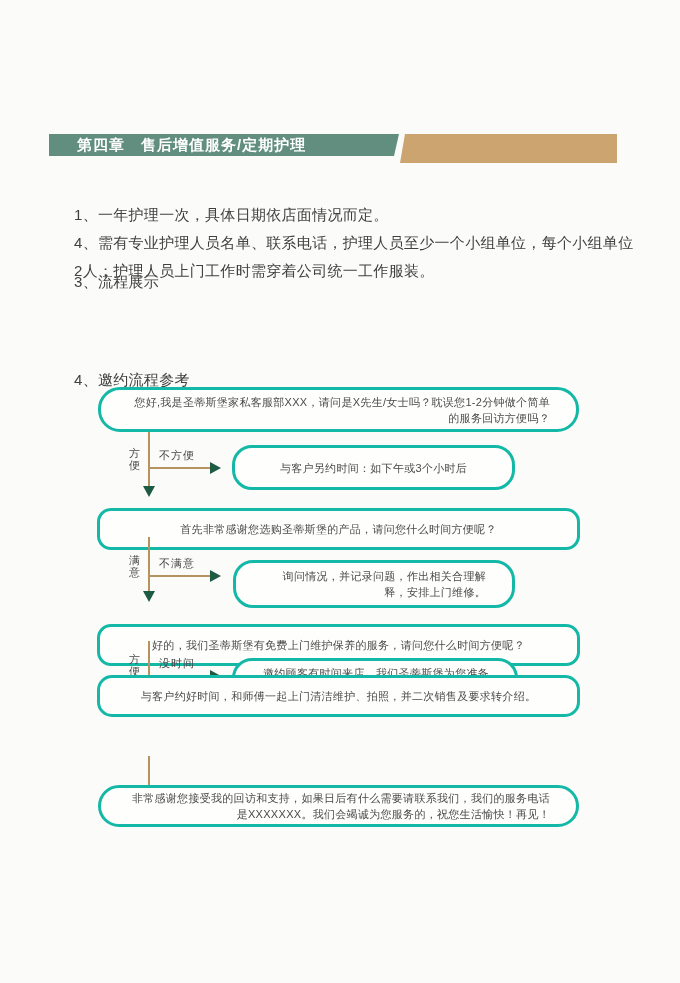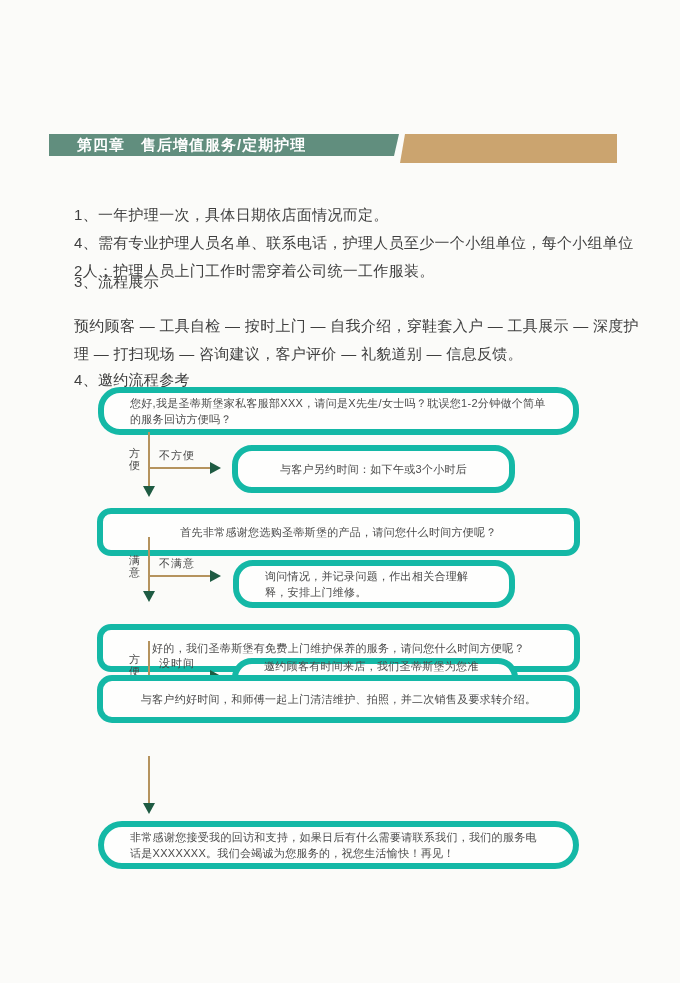--- a/index.html
+++ b/index.html
@@ -34,23 +34,23 @@
   
   .para{
     position:absolute;left:58px;width:568px;
     font-size:15px;line-height:28px;color:#3f3f3f;
     letter-spacing:0.3px;margin:16px;
   }
   
   .fc-box{
     position:absolute;
     background:#fefefd;
-    border:6px solid #14b8a6;
+    border:3px solid #14b8a6;
     display:flex;align-items:center;justify-content:center;
-    text-align:left;
+    text-align:right;
     font-size:11px;line-height:16px;color:#4a4a4a;
     letter-spacing:0.3px;
     box-sizing:border-box;
     padding:18px 26px;
   }
   .vline{position:absolute;width:2px;background:#b5935e;}
   .hline{position:absolute;height:2px;background:#b5935e;}
   .arrow-down{
     position:absolute;width:0;height:0;
     border-left:6px solid transparent;
@@ -80,21 +80,20 @@
 <div class="page">
 
   <div class="banner-green">
     <span>第四章　售后增值服务/定期护理</span>
   </div>
   <div class="banner-tan"></div>
 
   <p class="para" style="top:185px">1、一年护理一次，具体日期依店面情况而定。</p>
   <p class="para" style="top:213px">4、需有专业护理人员名单、联系电话，护理人员至少一个小组单位，每个小组单位2人；护理人员上门工作时需穿着公司统一工作服装。</p>
   <p class="para" style="top:252px">3、流程展示</p>
-  <p class="para" style="top:296px">预约顾客 — 工具自检 — 按时上门 — 自我介绍，穿鞋套入户 — 工具展示 — 深度护理 — 打扫现场 — 咨询建议，客户评价 — 礼貌道别 — 信息反馈。</p>
   <p class="para" style="top:350px">4、邀约流程参考</p>
 
   <section>
 
     <div class="fc-box" style="left:98px;top:387px;width:481px;height:45px;border-radius:22px">您好,我是圣蒂斯堡家私客服部XXX，请问是X先生/女士吗？耽误您1-2分钟做个简单的服务回访方便吗？</div>
 
     <div class="vline" style="left:148px;top:432px;height:54px"></div>
     <div class="arrow-down" style="left:143px;top:486px"></div>
     <div class="lbl-v" style="left:128px;top:447px">方便</div>
     <div class="hline" style="left:149px;top:467px;width:61px"></div>
@@ -120,16 +119,16 @@
     <div class="hline" style="left:149px;top:675px;width:61px"></div>
     <div class="arrow-right" style="left:210px;top:670px"></div>
     <div class="lbl-h" style="left:159px;top:657px">没时间</div>
     <div class="fc-box" style="left:232px;top:658px;width:286px;height:45px;border-radius:20px">邀约顾客有时间来店，我们圣蒂斯堡为您准备了一份小小的心意，讲解相关家具保养知识。</div>
 
     <div class="fc-box" style="left:97px;top:675px;width:483px;height:31px;border-radius:15px">与客户约好时间，和师傅一起上门清洁维护、拍照，并二次销售及要求转介绍。</div>
 
     <div class="vline" style="left:148px;top:756px;height:47px"></div>
     <div class="arrow-down" style="left:143px;top:803px"></div>
 
-    <div class="fc-box" style="left:98px;top:821px;width:481px;height:38px;border-radius:24px">非常感谢您接受我的回访和支持，如果日后有什么需要请联系我们，我们的服务电话是XXXXXXX。我们会竭诚为您服务的，祝您生活愉快！再见！</div>
+    <div class="fc-box" style="left:98px;top:785px;width:481px;height:38px;border-radius:24px">非常感谢您接受我的回访和支持，如果日后有什么需要请联系我们，我们的服务电话是XXXXXXX。我们会竭诚为您服务的，祝您生活愉快！再见！</div>
 
   </section>
 </div>
 
 </body></html>

